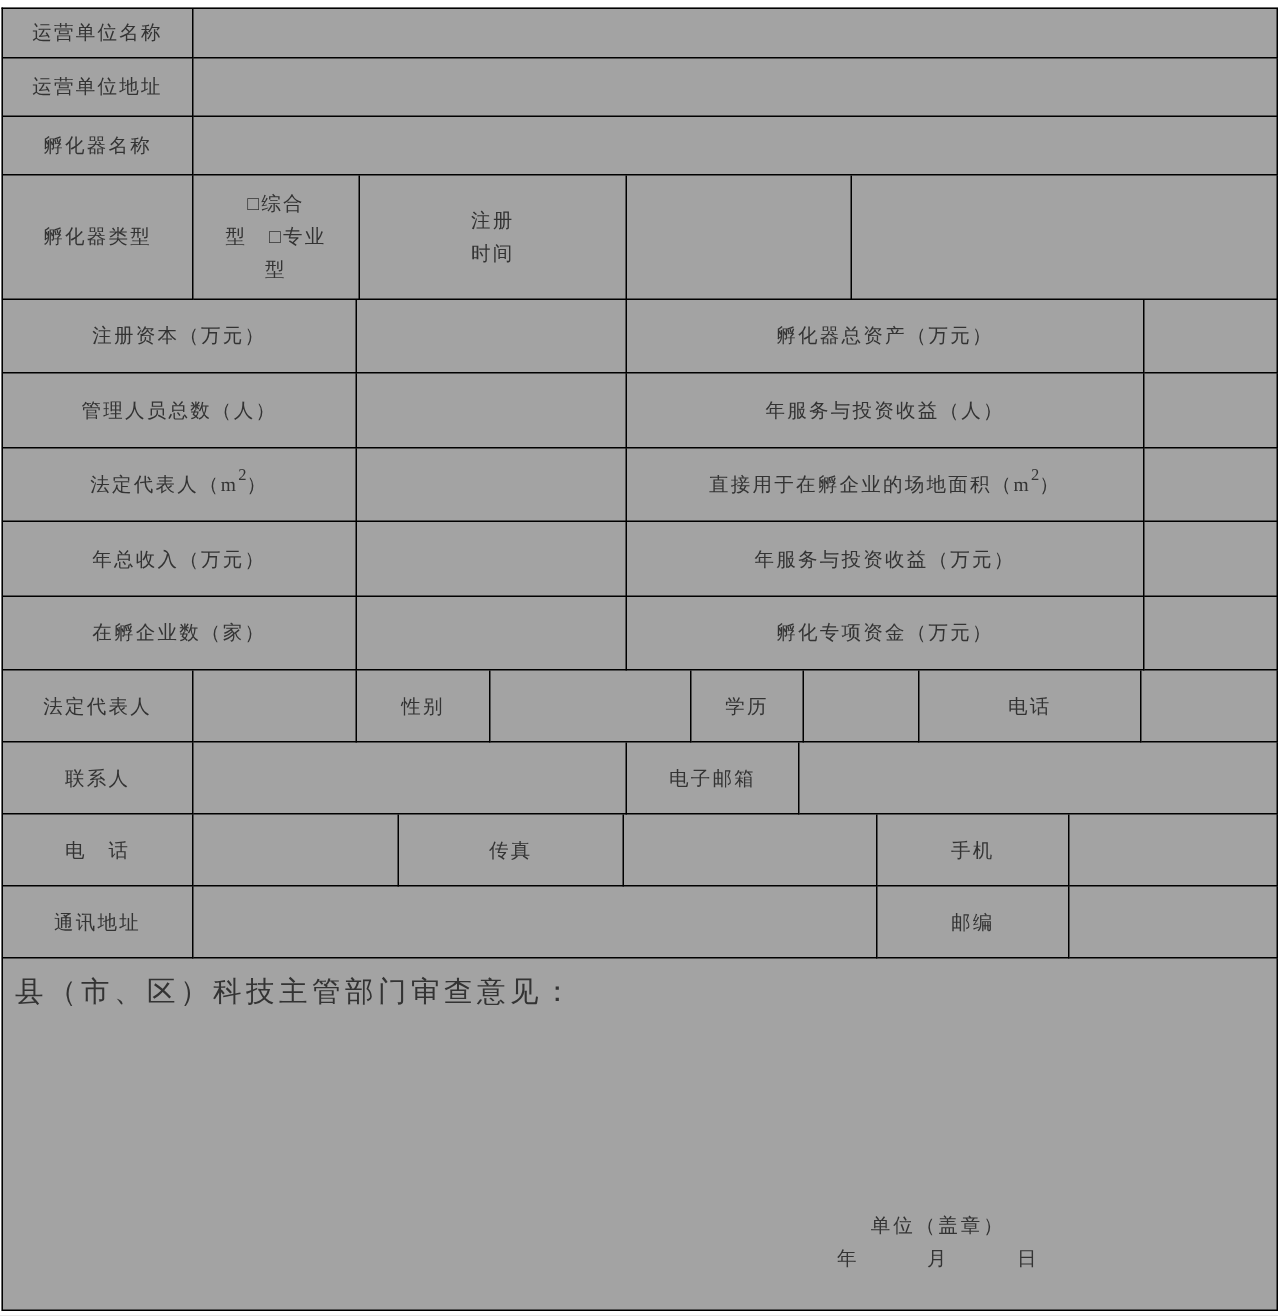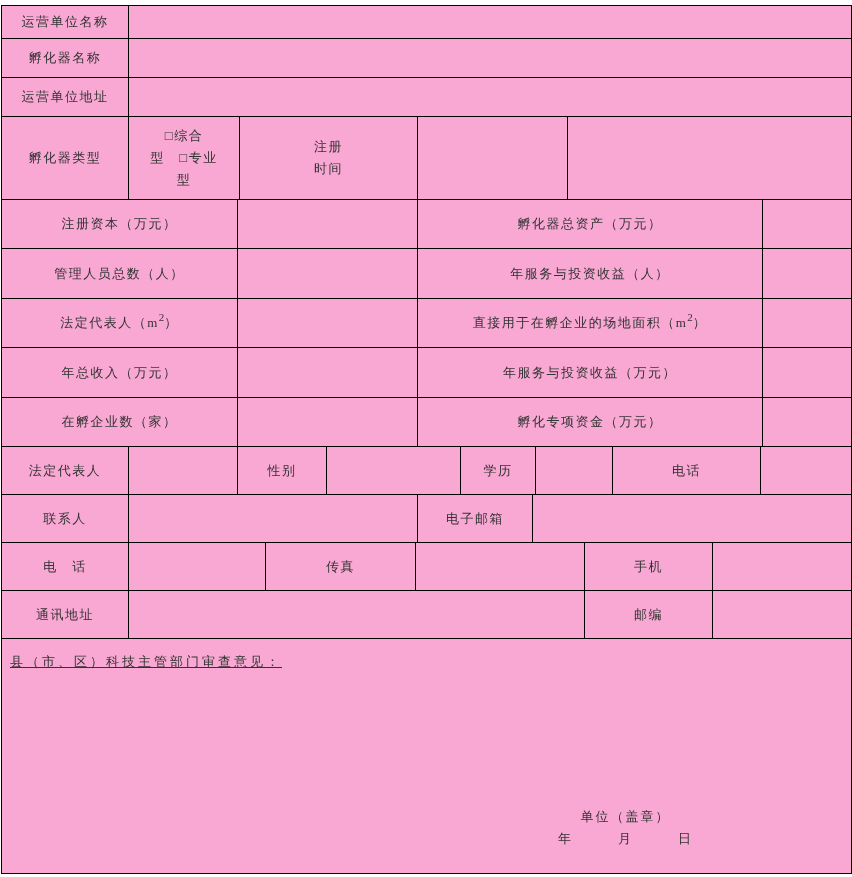--- a/index.html
+++ b/index.html
@@ -12,21 +12,21 @@
     color: #333333;
     position: relative;
   }
   .tbl {
     position: absolute;
     left: 1px;
     top: 5px;
     width: 850px;
     border-top: 1px solid #000;
     border-left: 1px solid #000;
-    background: #f9a8d4;
+    background: #a3a3a3;
   }
   .row { display: flex; }
   .cell {
     box-sizing: border-box;
     border-right: 1px solid #000;
     border-bottom: 1px solid #000;
     display: flex;
     align-items: center;
     justify-content: center;
     font-size: 13px;
@@ -53,23 +53,22 @@
     letter-spacing: 0;
   }
   .review-cell {
     display: block;
     position: relative;
     text-align: left;
     white-space: normal;
   }
   .review-title {
     padding: 12px 0 0 8px;
-    font-size: 13px;
+    font-size: 19px;
     letter-spacing: 3px;
-    text-decoration: underline;
   }
   .seal-block {
     position: absolute;
     left: 536px;
     top: 168px;
     width: 175px;
     text-align: center;
     font-size: 13px;
     letter-spacing: 2px;
   }
@@ -80,26 +79,26 @@
 <body>
 
 <div class="tbl">
 
   <div class="row h33">
     <div class="cell w127">运营单位名称</div>
     <div class="cell flexfill"></div>
   </div>
 
   <div class="row h39">
-    <div class="cell w127">孵化器名称</div>
+    <div class="cell w127">运营单位地址</div>
     <div class="cell flexfill"></div>
   </div>
 
   <div class="row h39">
-    <div class="cell w127">运营单位地址</div>
+    <div class="cell w127">孵化器名称</div>
     <div class="cell flexfill"></div>
   </div>
 
   <div class="row h83">
     <div class="cell w127">孵化器类型</div>
     <div class="cell w111">□综合
 型　□专业
 型</div>
     <div class="cell w178">注册
 时间</div>

